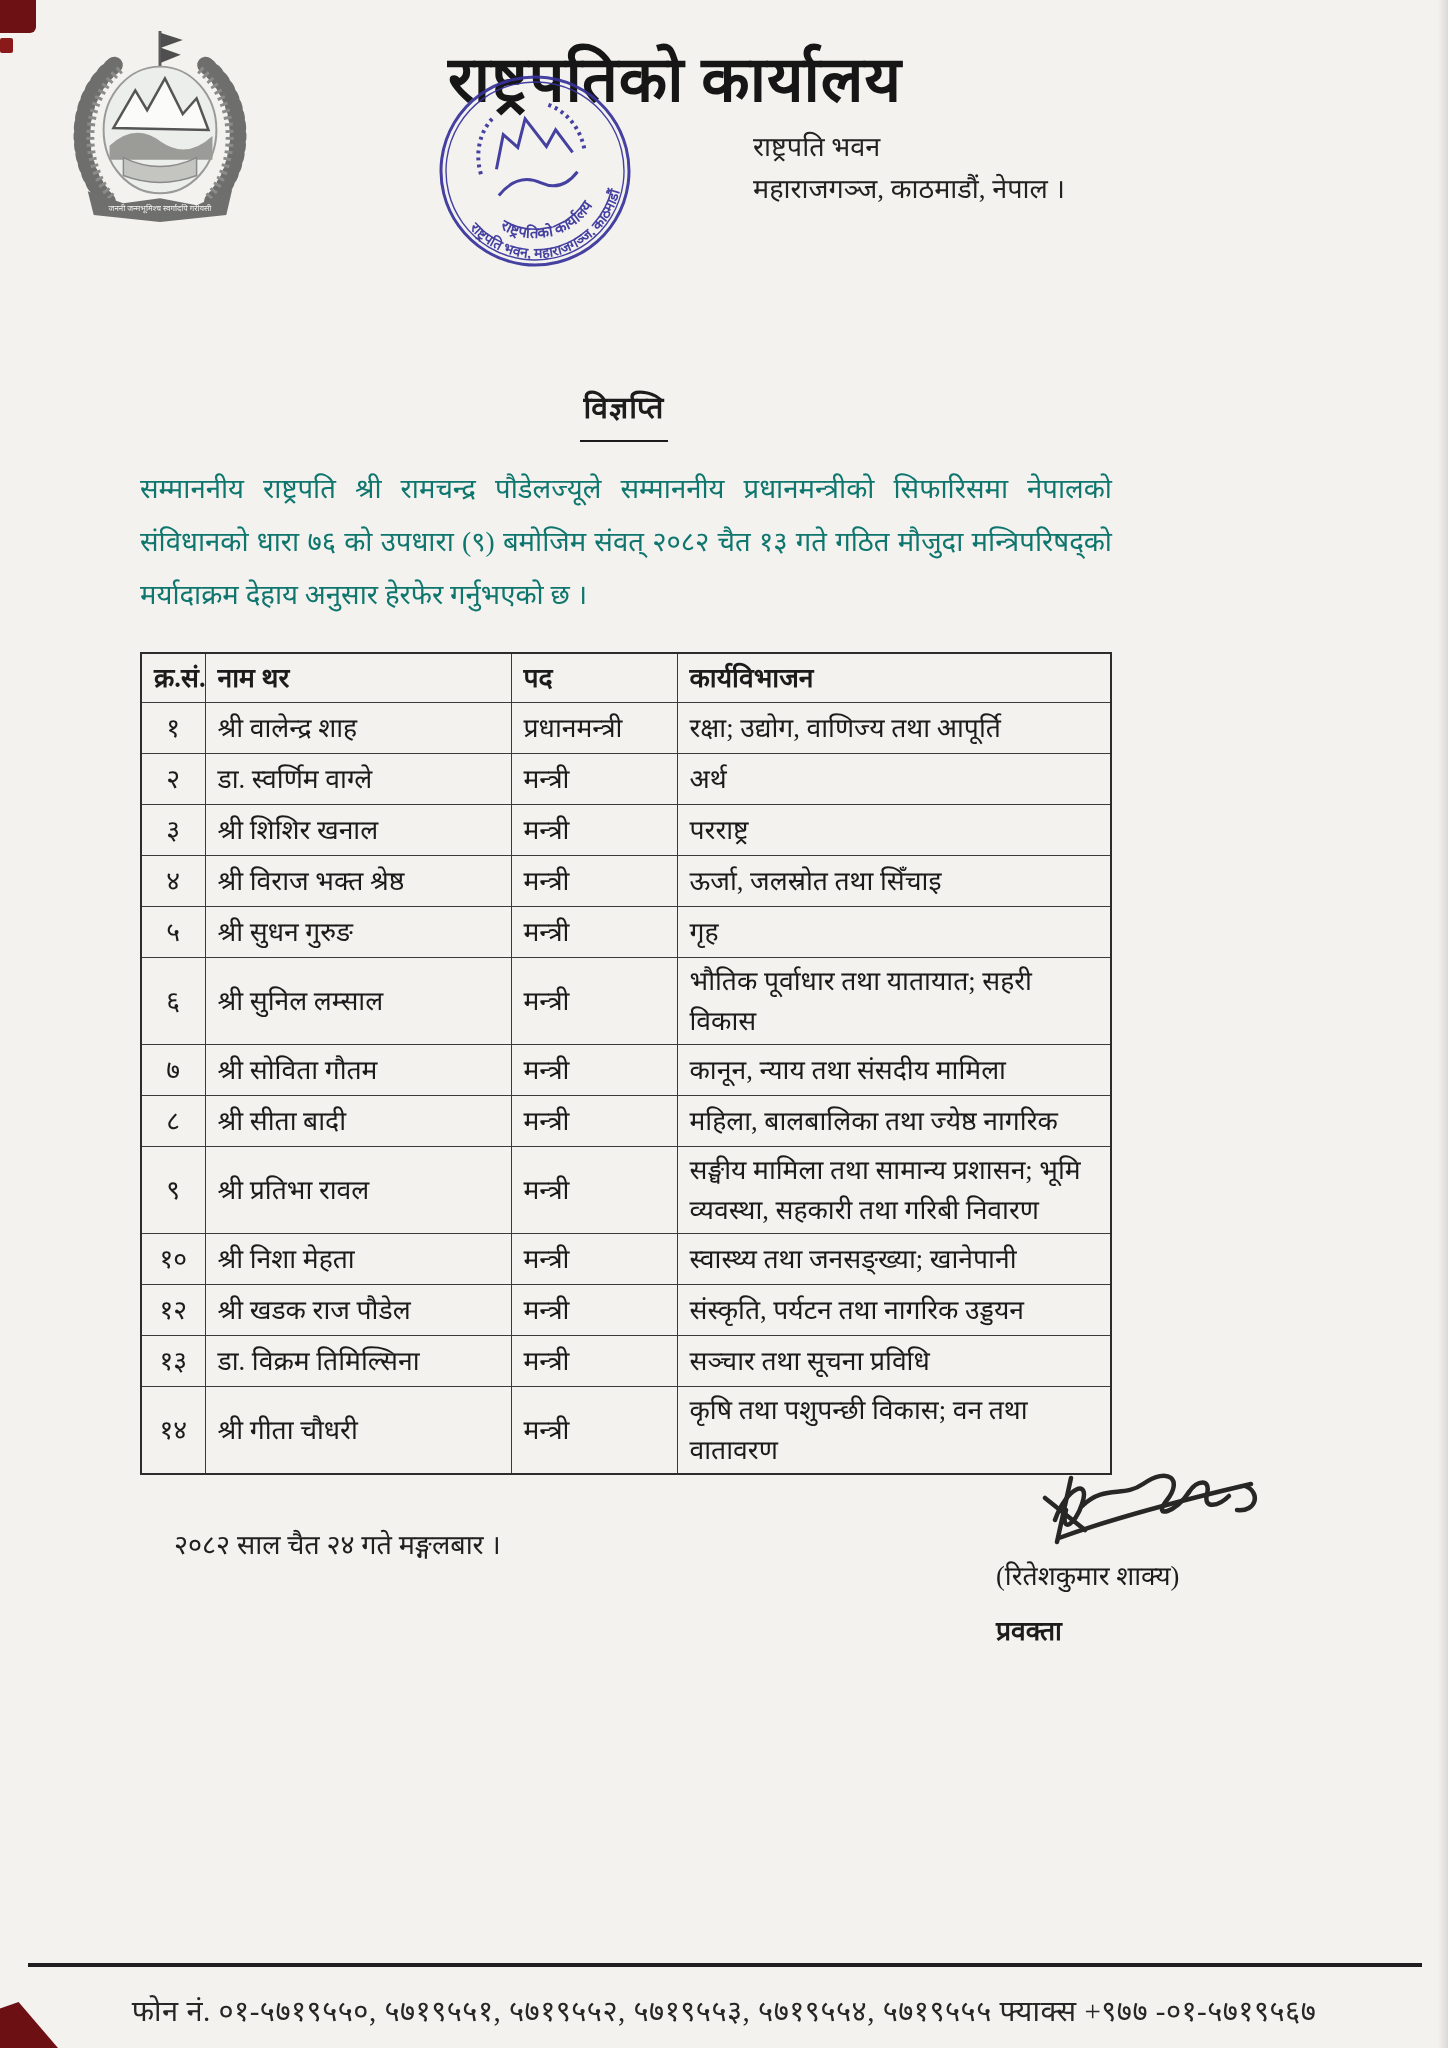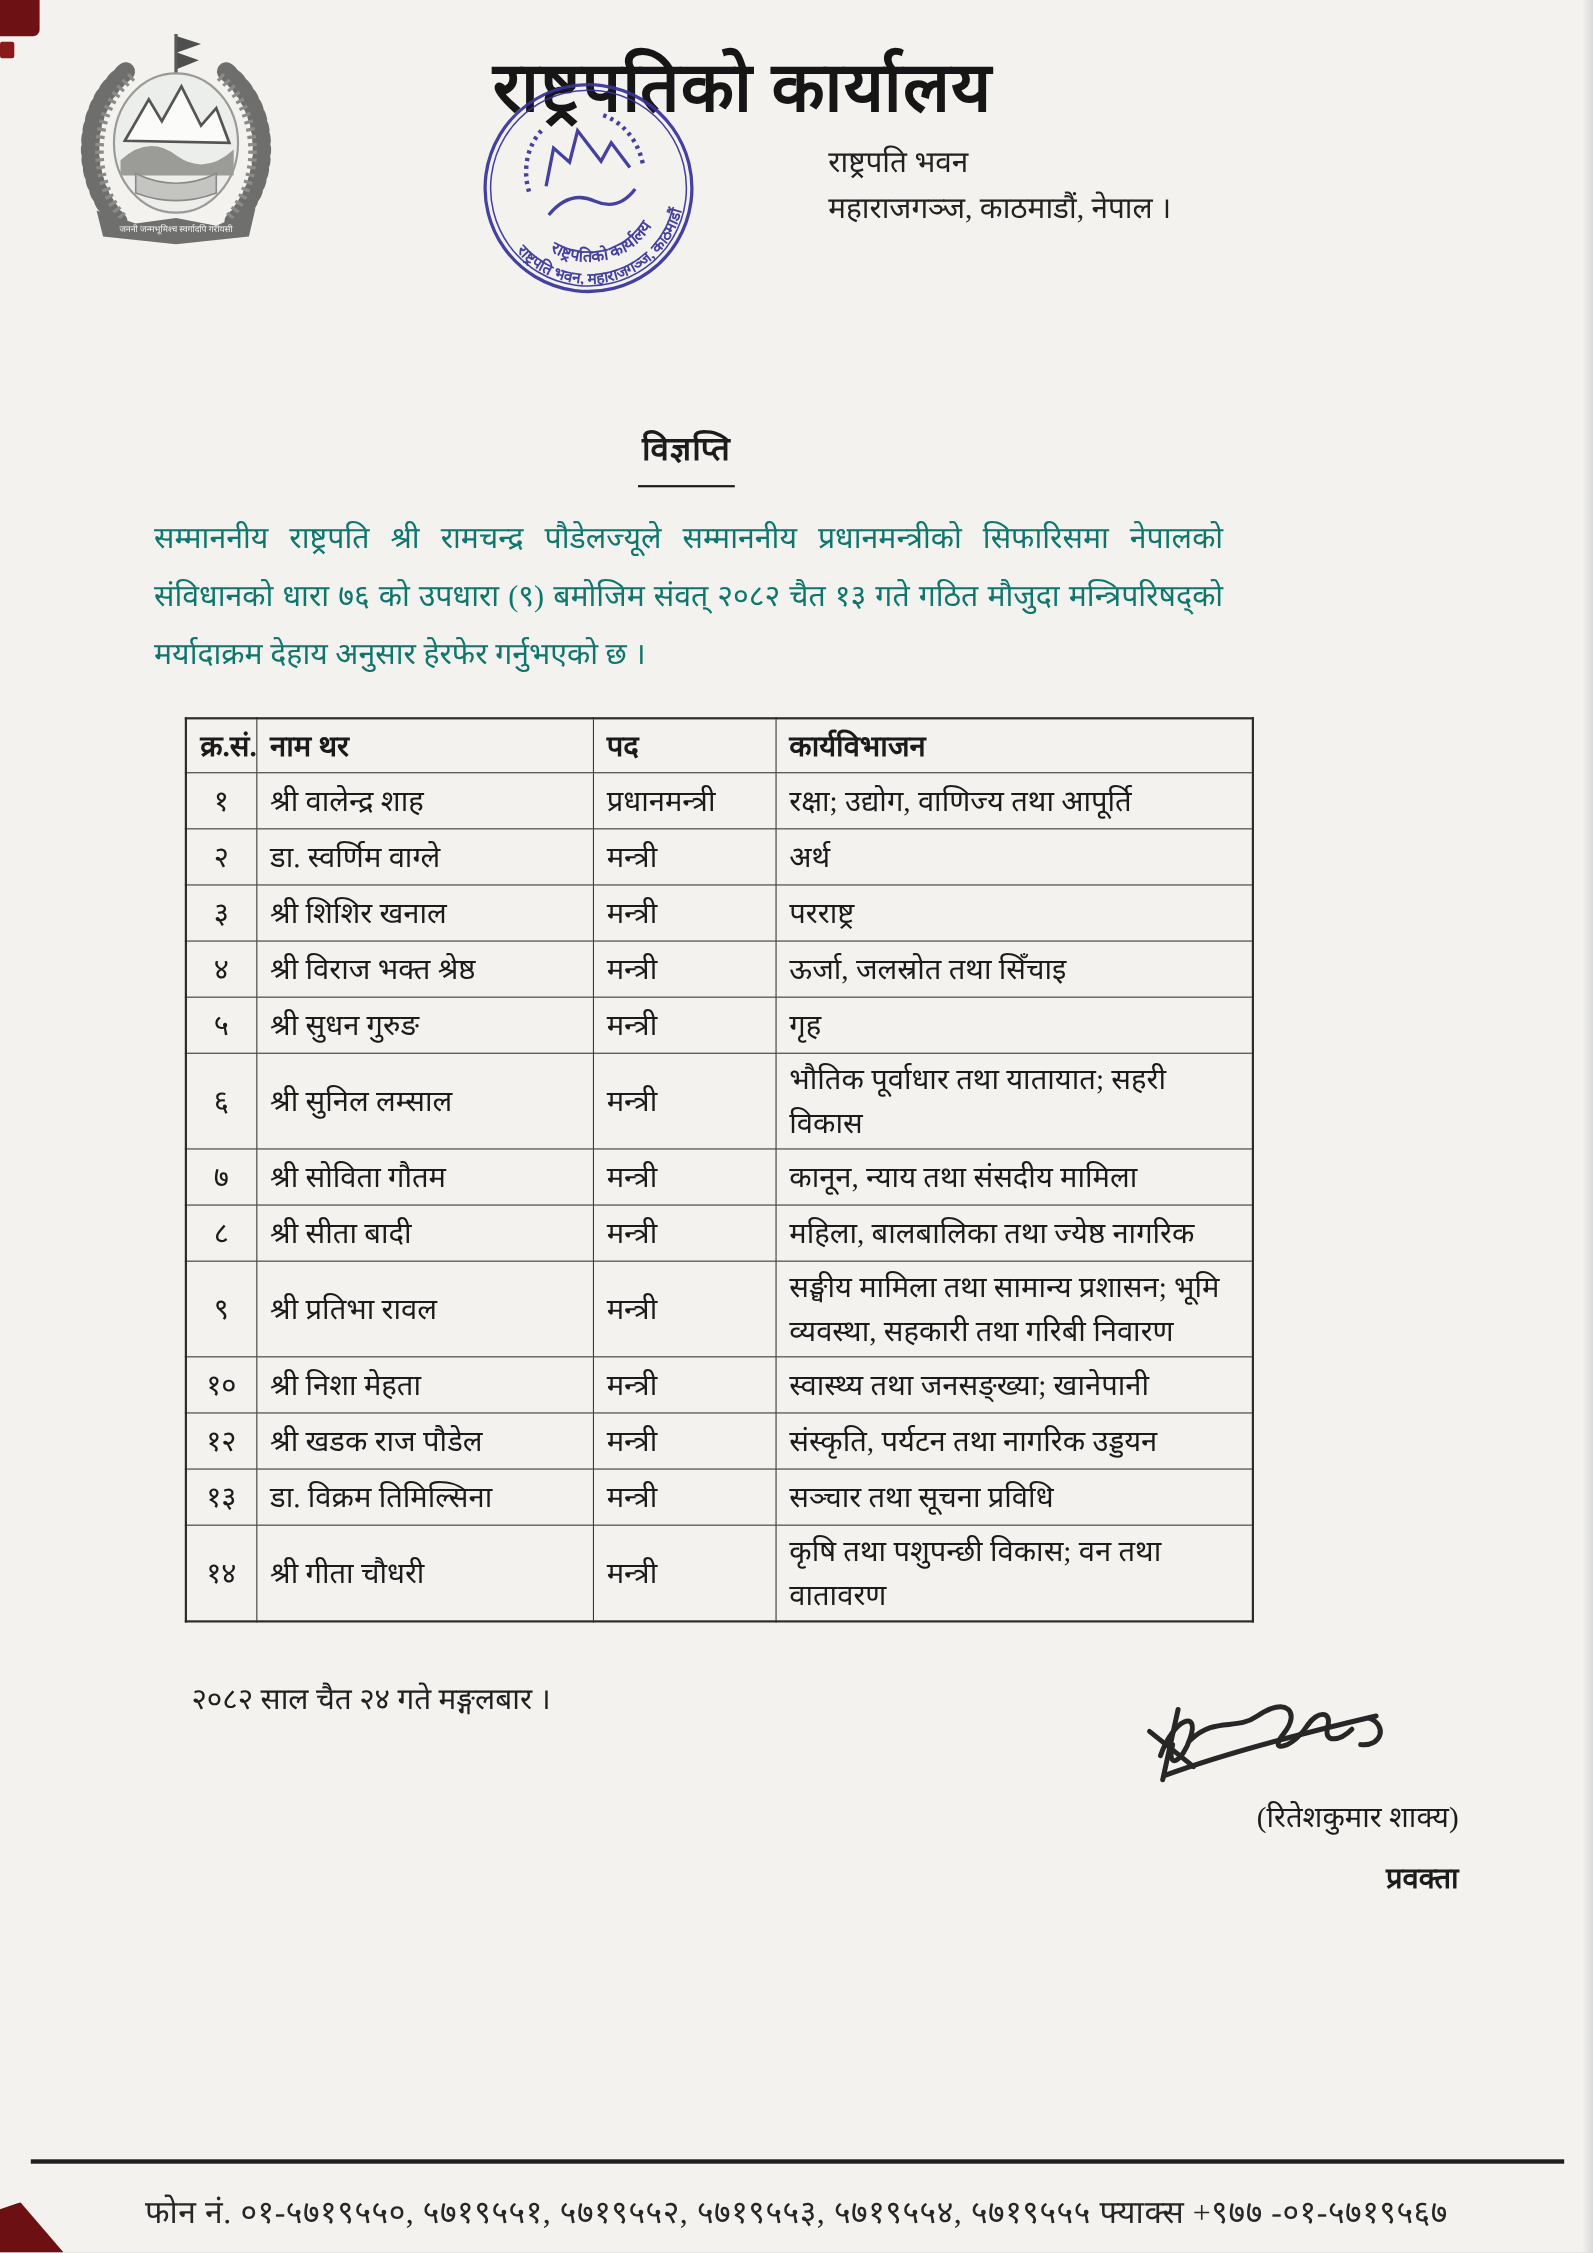--- a/index.html
+++ b/index.html
@@ -45,31 +45,31 @@
   
   table.ministers{
     position:absolute;left:140px;top:652px;width:970px;
     border-collapse:collapse;table-layout:fixed;
     font-size:26.5px;color:#1b1b1b;
   }
   table.ministers th,table.ministers td{
     border:1.8px solid #3a3a3a;vertical-align:middle;
     padding:3px 12px;line-height:40px;
   }
-  table.ministers{border:2.5px solid #2c2c2c;margin-left:28px;}
+  table.ministers{border:2.5px solid #2c2c2c;}
   table.ministers th{font-weight:600;text-align:left;height:42px;}
   table.ministers td{height:44px;}
   .col-sn{width:64px;}
   .col-name{width:306px;}
   .col-pos{width:166px;}
   .col-work{width:434px;}
   td.sn,th.sn{text-align:center;padding-left:4px;padding-right:4px;}
   
   .date-block{position:absolute;left:174px;top:1516px;font-size:27px;line-height:58px;color:#202020;}
-  .sign-block{position:absolute;left:996px;top:1534px;width:330px;text-align:right;}
+  .sign-block{position:absolute;left:996px;top:1458px;width:330px;text-align:left;}
   .signature{width:252px;height:106px;display:block;margin:0 auto -6px auto;}
   .sign-name{font-size:26.5px;line-height:36px;}
   .sign-title{font-size:26.5px;margin-top:18px;font-weight:bold;}
   
   .footer-rule{position:absolute;left:28px;top:1963px;width:1394px;height:4px;background:#1f1f1f;}
   .footer-phone{
     position:absolute;left:0;top:1990px;width:100%;text-align:center;
     font-size:29px;letter-spacing:.5px;color:#262626;
   }
 </style>

